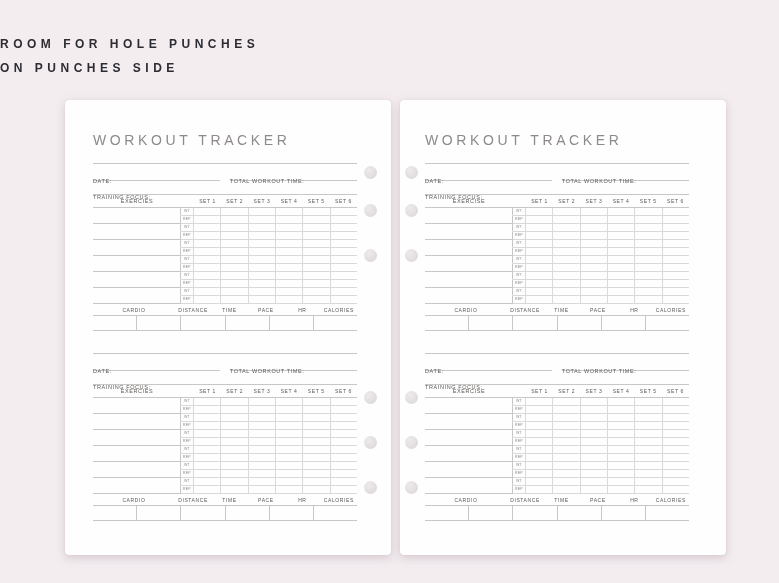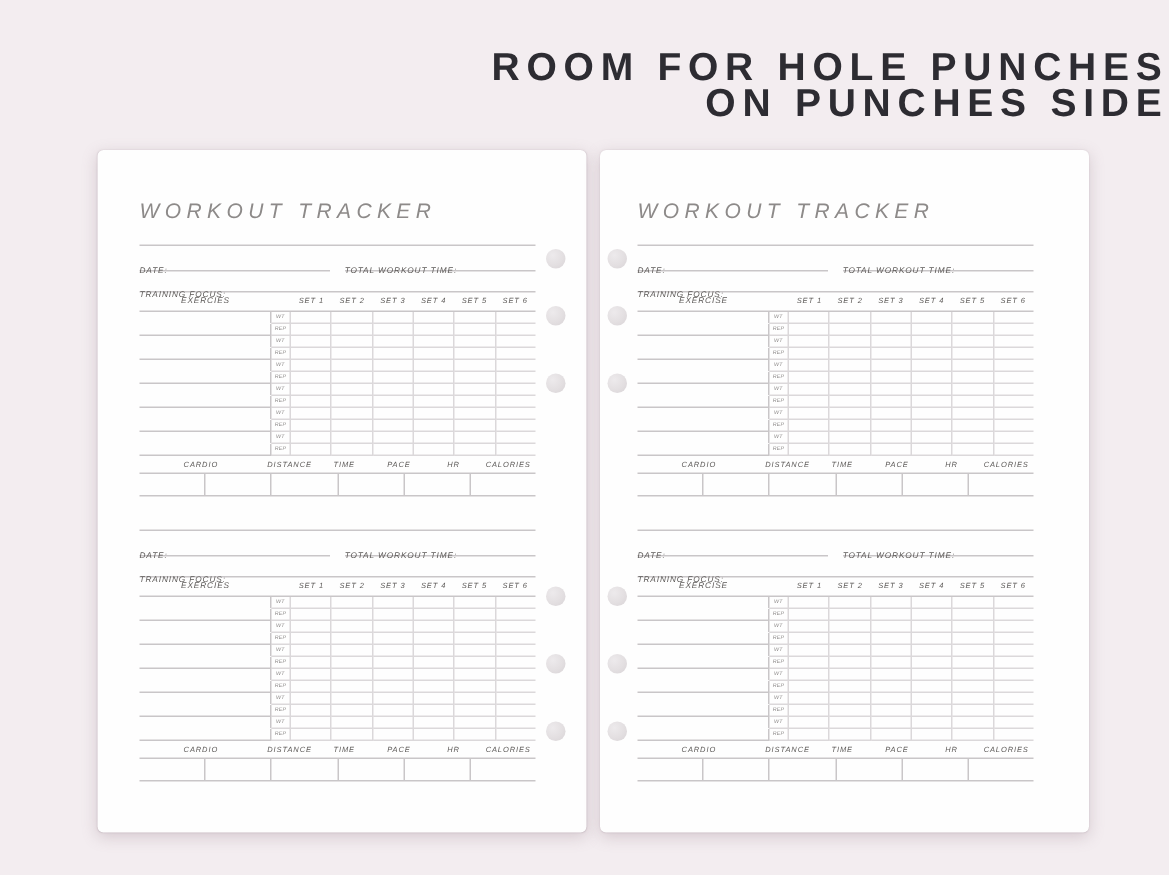--- a/index.html
+++ b/index.html
@@ -7,36 +7,35 @@
   body {
     position: relative;
     overflow: hidden;
     background: var(--background, #f3edf0);
     font-family: "Liberation Sans", sans-serif;
   }
   .headline {
     position: absolute;
     top: 32px; left: 0;
     width: 779px;
-    text-align: right;
-    font-size: 26px;
+    text-align: left;
+    font-size: 12px;
     font-weight: 700;
     letter-spacing: 4.5px;
     line-height: 24px;
     color: var(--headline-text, #2d2c32);
   }
   .page {
     position: absolute;
     top: 100px;
     width: 326px;
     height: 455px;
     background: var(--page, #fefefe);
     border-radius: 4px;
     box-shadow: 0 3px 10px rgba(146,120,133,0.30), 0 0 1px rgba(120,95,110,0.25);
-    font-style: italic;
   }
   .page.left  { left: 65px; }
   .page.right { left: 400px; }
   .content { position: absolute; top: 0; width: 264px; }
   .page.left  .content { left: 28px; }
   .page.right .content { left: 25px; }
   .page-title {
     margin-top: 32px;
     font-size: 14px;
     font-weight: 400;

